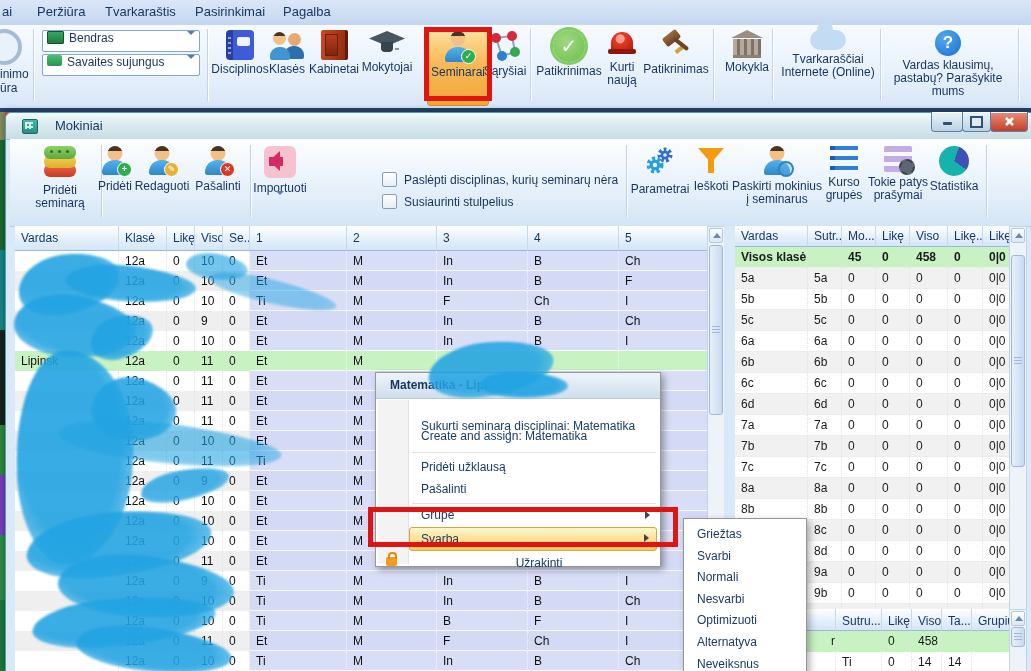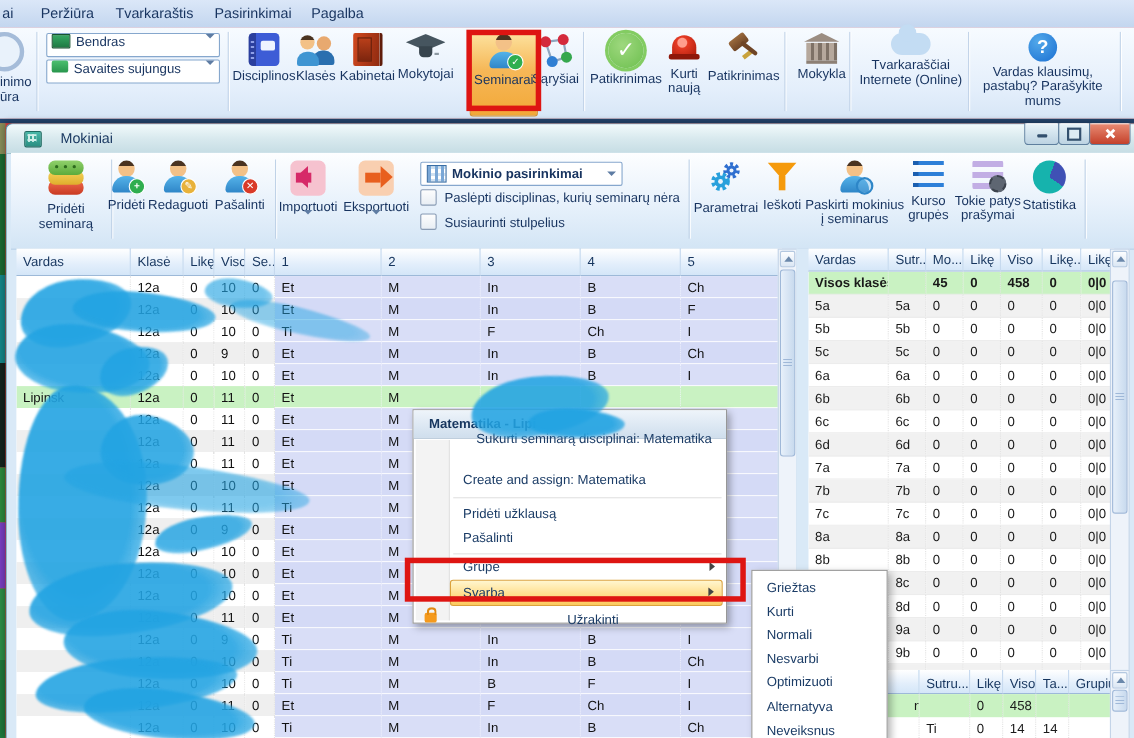--- a/index.html
+++ b/index.html
@@ -283,25 +283,20 @@
           <span class="glyph-max"></span>
         </div>
       <div class="wbtn close" style="left:984px;width:36px;">
         <svg width="11" height="11">
             <path d="M2 2 L9 9 M9 2 L2 9" stroke="#fff" stroke-width="2.6"></path>
           </svg>
       </div>
     </div>
 
     <div class="wtoolbar" id="wtoolbar">
-      <div class="toolsel" style="left:372px;top:8px;width:172px;">
-        <span class="i-gridsel"></span>
-        <span>Mokinio pasirinkimai</span>
-        <span class="carr"></span>
-      </div>
       <div class="cbrow" style="left:372px;top:33px;">
         <span class="checkbox"></span>
         <span>Paslėpti disciplinas, kurių seminarų nėra</span>
       </div>
       <div class="cbrow" style="left:372px;top:55px;">
         <span class="checkbox"></span>
         <span>Susiaurinti stulpelius</span>
       </div>
     <div class="tbtn" style="left: 12px; width: 76px;">
           <span class="ricon i-layers">
@@ -325,21 +320,20 @@
           <div class="tlabel">Redaguoti</div>
         </div>
         <div class="tbtn" style="left: 177px; width: 62px;">
           <span class="ricon person small">
             <span class="pbadge bg-red">✕</span>
           </span>
           <div class="tlabel">Pašalinti</div>
         </div>
         <div class="tsep" style="left: 240px;"></div>
         <div class="tbtn" style="left: 239px; width: 62px;"><span class="ricon i-import"></span><div class="tlabel">Importuoti</div><span class="drop"></span></div>
-        <div class="tbtn" style="left: 299px; width: 66px;"><span class="ricon i-export"></span><div class="tlabel">Eksportuoti</div><span class="drop"></span></div>
         <div class="tsep" style="left: 616px;"></div>
         <div class="tbtn" style="left: 618px; width: 64px;">
           <span class="ricon"><svg width="32" height="30">
               <circle cx="21" cy="9" r="5.5" fill="none" stroke="#2f6fd0" stroke-width="4" stroke-dasharray="2.6 2.2"></circle>
               <circle cx="21" cy="9" r="4.5" fill="#2f6fd0"></circle>
               <circle cx="21" cy="9" r="1.8" fill="#eaf3fc"></circle>
               <circle cx="11" cy="19" r="6.5" fill="none" stroke="#28a0dc" stroke-width="4" stroke-dasharray="3 2.4"></circle>
               <circle cx="11" cy="19" r="5.4" fill="#28a0dc"></circle>
               <circle cx="11" cy="19" r="2.2" fill="#eaf3fc"></circle>
             </svg></span>
@@ -853,35 +847,35 @@
     <div class="sbar" style="left:1003px;top:496px;height:63px;">
       <div class="sarrow" style="top:1px;"></div>
       <div class="sthumb" style="top:17px;height:18px;"></div>
     </div>
   </div>
 
   <div class="cmenu">
     <div class="cmhead">Matematika - Lipi</div>
     <div class="cmgutter"></div>
     <div id="cmItems">
-        <div class="cmitem" style="top: 16px; margin-left: 12px;">Sukurti seminarą disciplinai: Matematika</div>
+        <div class="cmitem" style="top: 43px;">Sukurti seminarą disciplinai: Matematika</div>
         <div class="cmitem" style="top: 53px;">Create and assign:  Matematika</div>
         <div class="cmsep" style="top: 79px;"></div>
         <div class="cmitem" style="top: 84px;">Pridėti užklausą</div>
         <div class="cmitem" style="top: 106px;">Pašalinti</div>
         <div class="cmsep" style="top: 130px;"></div>
         <div class="cmitem" style="top: 132px;">Grupė<span class="sub"></span></div>
         <div class="cmitem hl" style="top: 154px; text-decoration: underline;">Svarba<span class="sub"></span></div>
         <div class="cmitem" style="top: 180px; text-align: center;">Užrakinti<span class="i-lock"></span></div>
       </div>
   </div>
 
   <div class="smenu" id="smenu">
       <div class="smitem" style="top: 5px;">Griežtas</div>
-      <div class="smitem" style="top: 26.6px;">Kurti</div>
+      <div class="smitem" style="top: 26.6px;">Svarbi</div>
       <div class="smitem" style="top: 48.2px;">Normali</div>
       <div class="smitem" style="top: 69.8px;">Nesvarbi</div>
       <div class="smitem" style="top: 91.4px;">Optimizuoti</div>
       <div class="smitem" style="top: 113px;">Alternatyva</div>
       <div class="smitem" style="top: 134.6px;">Neveiksnus</div>
     </div>
 
   <div class="redbox" style="left:424px;top:27px;width:58px;height:64px;"></div>
   <div class="redbox" style="left:368px;top:507px;width:300px;height:30px;"></div>
 

